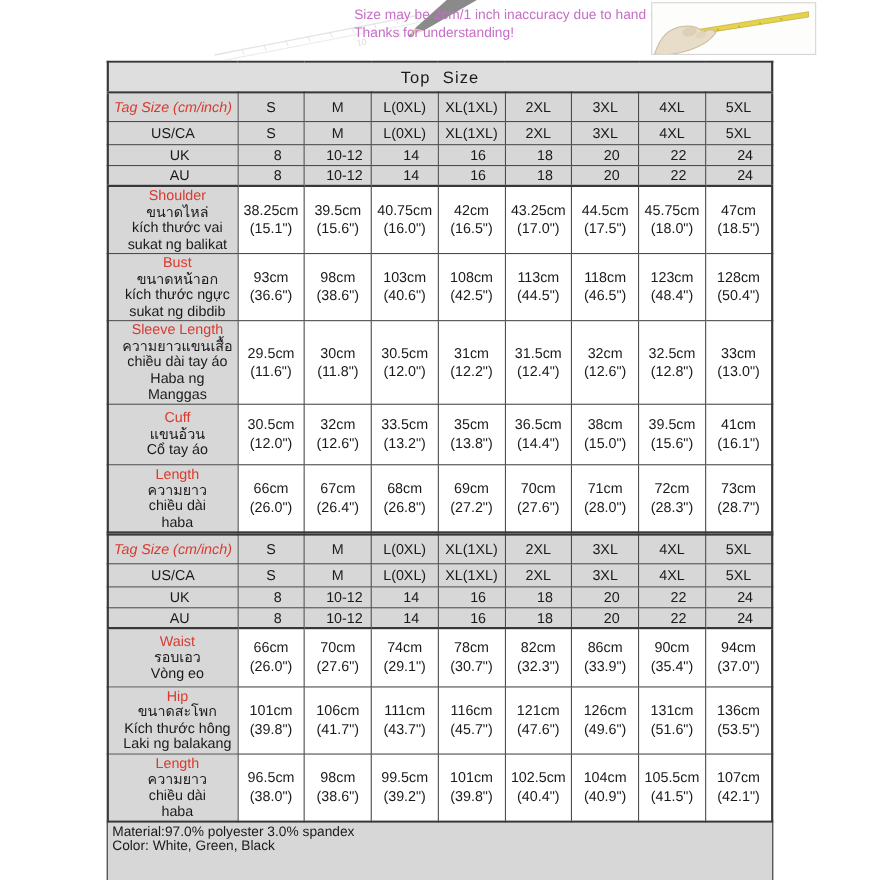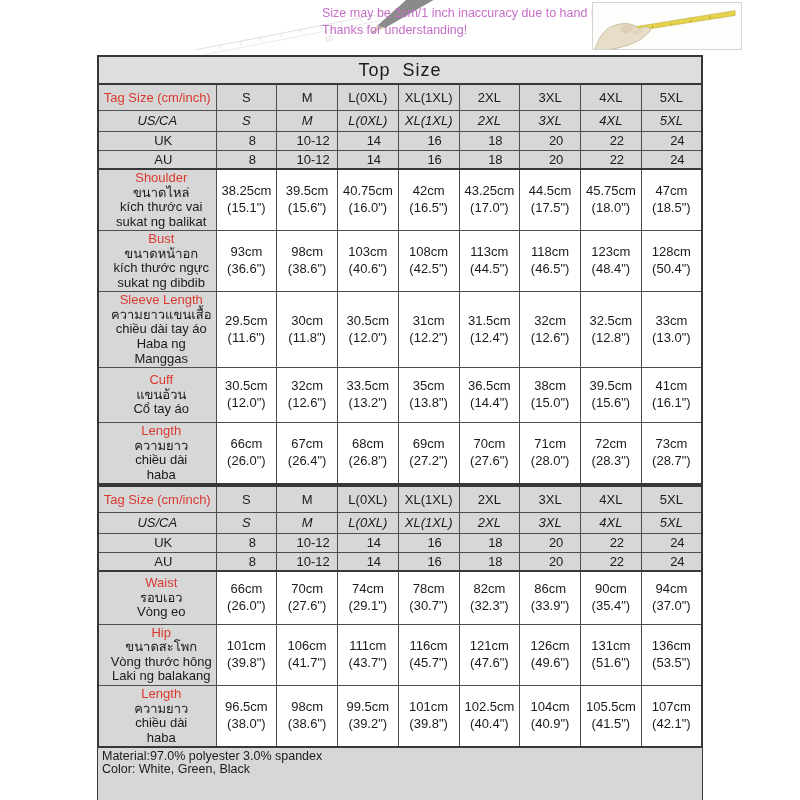--- a/index.html
+++ b/index.html
@@ -18,24 +18,24 @@
   .hdr-text{position:absolute;left:322px;top:5px;line-height:17px;font-size:12.5px;color:var(--pink);}
   .hdr-text div{white-space:nowrap;}
   .hdr-hand{position:absolute;left:592px;top:2px;width:150px;height:48px;border:1px solid #d5d5d5;background:#fdfdfc;}
   
   .size-table{border-collapse:collapse;table-layout:fixed;width:606px;margin-left:97px;}
   .size-table td{
     border:1px solid var(--border);text-align:center;vertical-align:middle;
     font-size:13px;padding:1px 2px;background:#fff;overflow:hidden;
   }
   .size-table{border:2px solid var(--outer);}
-  tr.r-title td{height:28px;font-size:18px;letter-spacing:1px;word-spacing:6px;background:var(--titlegray);}
+  tr.r-title td{height:28px;font-size:15px;letter-spacing:1px;word-spacing:6px;background:var(--titlegray);}
   tr.r-size td{height:26px;background:var(--gray);}
-  tr.r-size td.lbl{color:var(--red);}
-  tr.r-usca td{height:21px;background:var(--gray);font-style:italic;}
+  tr.r-size td.lbl{color:var(--red);font-style:italic;}
+  tr.r-usca td{height:21px;background:var(--gray);}
   tr.r-uk td,tr.r-au td{height:19px;background:var(--gray);padding-left:14px;}
   tr.r-au td{border-bottom:2px solid var(--outer);}
   tr.r-title td{border-bottom:2px solid var(--outer);}
   tr.r-measure td{height:55px;}
   .trousers tr.r-measure td{height:53px;margin-top:35px;}
   tr.r-measure td.lbl{background:var(--gray);line-height:1.12;padding-left:10px;}
   tr.r-measure td.lbl .red{color:var(--red);}
   td.val div{line-height:1.3;}
   
   .foot{
@@ -450,21 +450,21 @@
         </td>
         <td class="val">
           <div>94cm</div>
           <div>(37.0")</div>
         </td>
       </tr>
       <tr class="r-measure">
         <td class="lbl">
           <div class="red">Hip</div>
           <div>ขนาดสะโพก</div>
-          <div>Vòng thước hông</div>
+          <div>Kích thước hông</div>
           <div>Laki ng balakang</div>
         </td>
         <td class="val">
           <div>101cm</div>
           <div>(39.8")</div>
         </td>
         <td class="val">
           <div>106cm</div>
           <div>(41.7")</div>
         </td>

